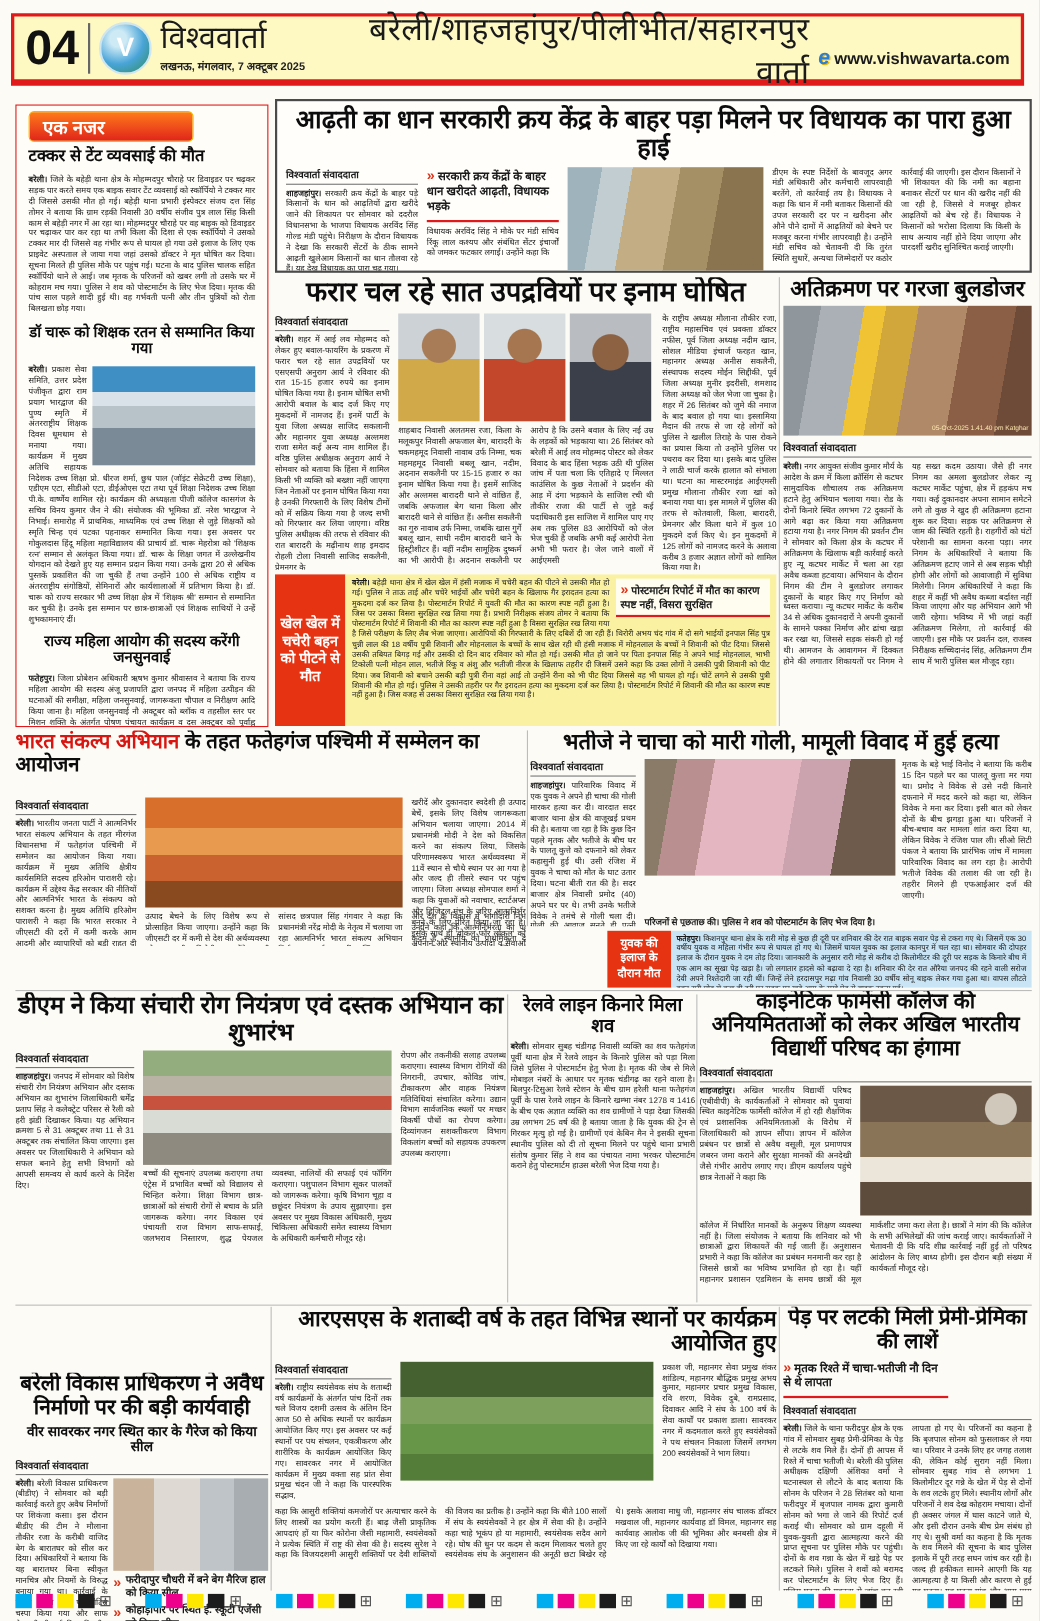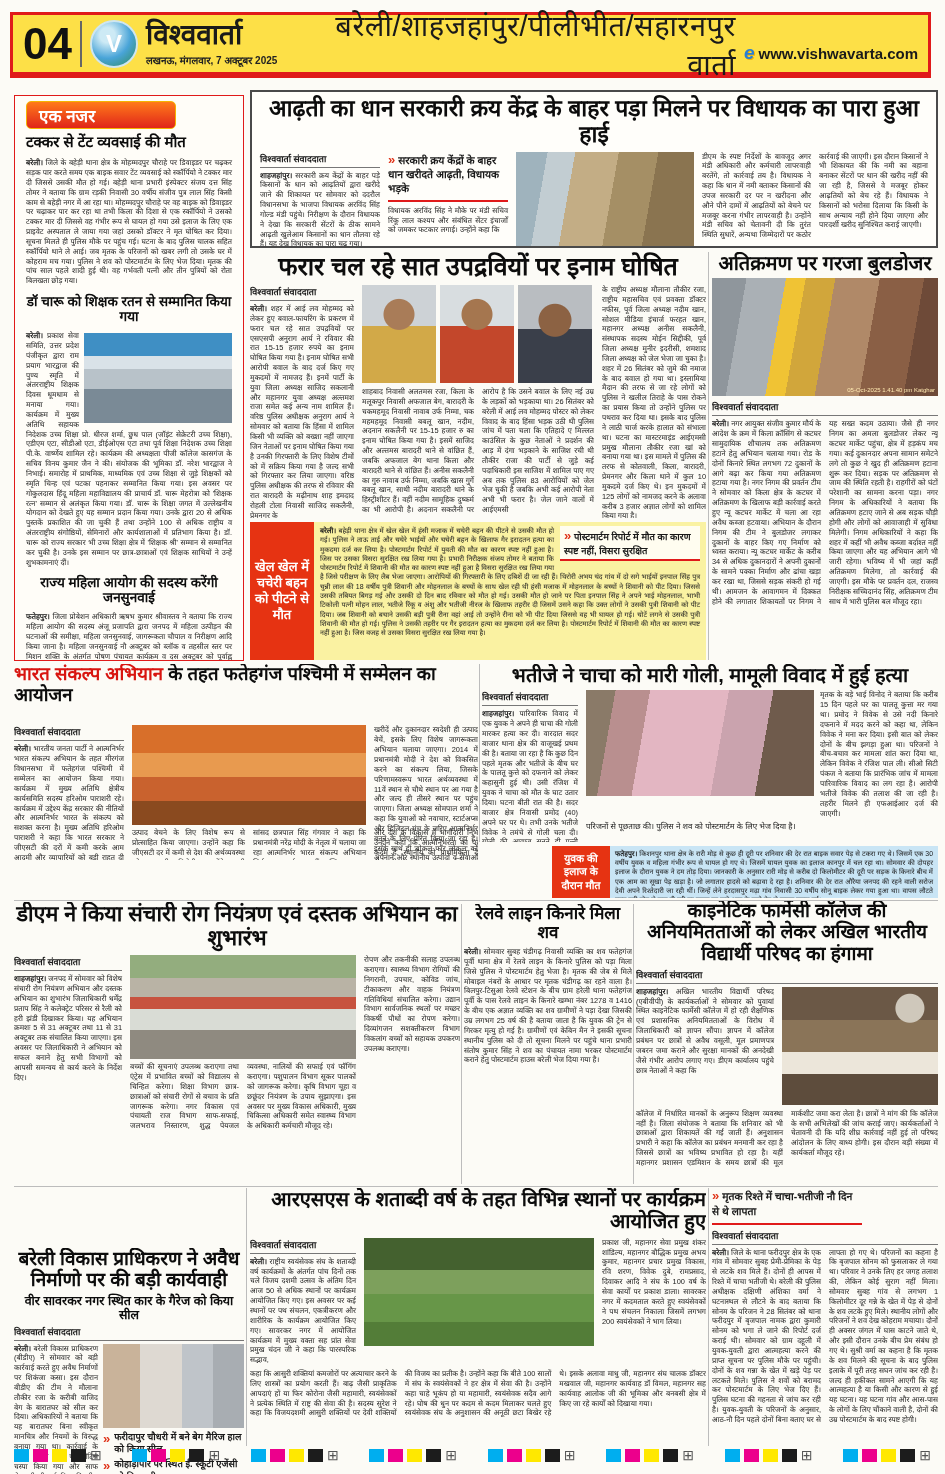--- a/index.html
+++ b/index.html
@@ -1,50 +1,50 @@
 <!DOCTYPE html>
 <html lang="hi"><head>
 <meta charset="utf-8">
 <style>
   html,body{margin:0;padding:0;background:#dddbd4;}
   .page{position:relative;width:945px;height:1474px;margin:0 auto;background:#fcfbf6;
         font-family:"Liberation Sans",sans-serif;color:#1a1a1a;overflow:hidden;}
   
   .masthead{position:absolute;left:10px;top:12px;width:921px;height:66px;border:3px solid #e01a1a;
-            border-bottom-width:6px;background:#fde047;display:flex;align-items:center;gap:8px;
+            border-bottom-width:6px;background:#fef9c3;display:flex;align-items:center;gap:8px;
             padding:2px 10px;box-sizing:border-box;}
   .page-num{font-size:44px;font-weight:bold;color:#111;line-height:1;}
   .mast-div{width:2px;height:46px;background:#666;}
   .logo-circle{width:44px;height:44px;border-radius:50%;flex:0 0 auto;
       background:radial-gradient(circle at 35% 30%,#cdeaf5 0 18%,#49a4d8 55%,#2e8b57 100%);
       border:2px solid #cfe6f0;display:flex;align-items:center;justify-content:center;
       color:#fff;font-weight:bold;font-size:24px;}
   .brand-block{display:flex;flex-direction:column;}
-  .brand-name{font-size:28px;font-weight:bold;line-height:1.05;}
+  .brand-name{font-size:28px;font-weight:normal;line-height:1.05;}
   .edition{font-size:10px;font-weight:bold;margin-top:3px;color:#222;}
   .section-title{flex:1;text-align:right;font-size:29px;font-weight:normal;letter-spacing:.5px;}
   .website{display:flex;align-items:center;gap:4px;font-size:15px;font-weight:bold;
            align-self:flex-end;margin-bottom:6px;}
   .ie-icon{color:#2a7fd4;font-size:19px;font-weight:bold;font-style:italic;
            text-shadow:1px 1px 0 #f5b301;}
   
   .art{position:absolute;box-sizing:border-box;overflow:hidden;}
   .hl{font-weight:bold;color:#0c0c0c;line-height:1.12;}
   .byline{display:block;font-size:9px;font-weight:bold;border-bottom:1.5px solid #777;
           padding-bottom:2px;margin-bottom:3px;}
   .bodytxt{font-size:7.4px;line-height:1.33;text-align:justify;}
   .dl{font-weight:bold;}
   .cols2{columns:2;column-gap:8px;}
   .cols3{columns:3;column-gap:8px;}
   .pullq{font-size:10.5px;font-weight:bold;line-height:1.3;border-bottom:2px solid #e01a1a;
          padding-bottom:4px;margin-bottom:4px;}
   .pq-mark{color:#e0341a;font-size:13px;}
   .photo{position:relative;background:#999;flex:0 0 auto;}
   .pstamp{position:absolute;right:3px;bottom:2px;font-size:6px;color:#ffe9b0;text-align:right;line-height:1.2;}
-  .caption{font-size:8px;font-weight:normal;margin-top:2px;}
+  .caption{font-size:8px;font-weight:bold;margin-top:14px;}
   .red-label{background:#e63312;color:#fff;font-weight:bold;display:flex;align-items:center;
              justify-content:center;text-align:center;box-sizing:border-box;padding:4px;line-height:1.25;}
   .row{display:flex;gap:8px;}
   .vsep{position:absolute;width:1px;background:#bcbcbc;}
   .hsep{position:absolute;height:1px;background:#bcbcbc;}
   
   .eknajar{border:1.5px solid #e01a1a;padding:5px 11px;background:#fffdf8;}
   .ek-tab{width:150px;height:28px;border-radius:5px;border:1px solid #f5b301;
       background:linear-gradient(180deg,#ff7a1a,#e0251a);color:#fff;font-weight:bold;font-size:17px;
       display:flex;align-items:center;padding-left:12px;box-sizing:border-box;margin-bottom:5px;}
@@ -268,20 +268,21 @@
         <p class="bodytxt" style="margin:0;"><b class="dl">बरेली।</b> <span>राष्ट्रीय स्वयंसेवक संघ के शताब्दी वर्ष कार्यक्रमों के अंतर्गत पांच दिनों तक चले विजय दशमी उत्सव के अंतिम दिन आज 50 से अधिक स्थानों पर कार्यक्रम आयोजित किए गए। इस अवसर पर कई स्थानों पर पथ संचलन, एकत्रीकरण और शारीरिक के कार्यक्रम आयोजित किए गए। सावरकर नगर में आयोजित कार्यक्रम में मुख्य वक्ता सह प्रांत सेवा प्रमुख चंदन जी ने कहा कि पारस्परिक सद्भाव,</span></p>
       </div>
       <div class="photo" style="width:230px;height:108px;background:
           linear-gradient(180deg,#44612f 0 30%,#7da05c 30% 52%,#679648 52% 78%,#537d38 78% 100%);"></div>
       <div class="bodytxt" style="flex:1;">प्रकाश जी, महानगर सेवा प्रमुख शंकर शांडिल्य, महानगर बौद्धिक प्रमुख अभय कुमार, महानगर प्रचार प्रमुख विकास, रवि शरण, विवेक दुबे, रामप्रसाद, दिवाकर आदि ने संघ के 100 वर्ष के सेवा कार्यों पर प्रकाश डाला। सावरकर नगर में कदमताल करते हुए स्वयंसेवकों ने पथ संचलन निकाला जिसमें लगभग 200 स्वयंसेवकों ने भाग लिया।</div>
     </div>
     <div class="bodytxt cols3" style="height:118px;margin-top:4px;">कहा कि आसुरी शक्तियां कमजोरों पर अत्याचार करने के लिए शास्त्रों का प्रयोग करती हैं। बाढ़ जैसी प्राकृतिक आपदाएं हों या फिर कोरोना जैसी महामारी, स्वयंसेवकों ने प्रत्येक स्थिति में राष्ट्र की सेवा की है। सदस्य सुरेश ने कहा कि विजयदशमी आसुरी शक्तियों पर देवी शक्तियों की विजय का प्रतीक है। उन्होंने कहा कि बीते 100 सालों में संघ के स्वयंसेवकों ने हर क्षेत्र में सेवा की है। उन्होंने कहा चाहे भूकंप हो या महामारी, स्वयंसेवक सदैव आगे रहे। घोष की धुन पर कदम से कदम मिलाकर चलते हुए स्वयंसेवक संघ के अनुशासन की अनूठी छटा बिखेर रहे थे। इसके अलावा माधु जी, महानगर संघ चालक डॉक्टर मखवाल जी, महानगर कार्यवाह डॉ विमल, महानगर सह कार्यवाह आलोक जी की भूमिका और बनबसी क्षेत्र में किए जा रहे कार्यों को दिखाया गया।</div>
   </section>
 
   <section class="art" style="left:712px;top:1188px;width:226px;height:258px;">
+    <h2 class="hl" style="font-size:19px;text-align:center;margin:0 0 4px;">पेड़ पर लटकी मिली प्रेमी-प्रेमिका की लाशें</h2>
     <div class="pullq" style="width:150px;"><span class="pq-mark">»</span> <span>मृतक रिश्ते में चाचा-भतीजी नौ दिन से थे लापता</span></div>
     <span class="byline">विश्ववार्ता संवाददाता</span>
     <div class="bodytxt cols2" style="height:188px;"><b class="dl">बरेली।</b> <span>जिले के थाना फरीदपुर क्षेत्र के एक गांव में सोमवार सुबह प्रेमी-प्रेमिका के पेड़ से लटके शव मिले हैं। दोनों ही आपस में रिश्ते में चाचा भतीजी थे। बरेली की पुलिस अधीक्षक दक्षिणी अंशिका वर्मा ने घटनास्थल से लौटने के बाद बताया कि सोनम के परिजन ने 28 सितंबर को थाना फरीदपुर में बृजपाल नामक द्वारा कुमारी सोनम को भगा ले जाने की रिपोर्ट दर्ज कराई थी। सोमवार को ग्राम दहूली में युवक-युवती द्वारा आत्महत्या करने की प्राप्त सूचना पर पुलिस मौके पर पहुंची। दोनों के शव गन्ना के खेत में खड़े पेड़ पर लटकते मिले। पुलिस ने शवों को बरामद कर पोस्टमार्टम के लिए भेज दिए हैं। पुलिस घटना की गहनता से जांच कर रही है। युवक-युवती के परिजनों के अनुसार, आठ-नौ दिन पहले दोनों बिना बताए घर से लापता हो गए थे। परिजनों का कहना है कि बृजपाल सोनम को फुसलाकर ले गया था। परिवार ने उनके लिए हर जगह तलाश की, लेकिन कोई सुराग नहीं मिला। सोमवार सुबह गांव से लगभग 1 किलोमीटर दूर गन्ने के खेत में पेड़ से दोनों के शव लटके हुए मिले। स्थानीय लोगों और परिजनों ने शव देख कोहराम मचाया। दोनों ही अक्सर जंगल में घास काटने जाते थे, और इसी दौरान उनके बीच प्रेम संबंध हो गए थे। सुश्री वर्मा का कहना है कि मृतक के शव मिलने की सूचना के बाद पुलिस इलाके में पूरी तरह सघन जांच कर रही है। जल्द ही हकीकत सामने आएगी कि यह आत्महत्या है या किसी और कारण से हुई यह घटना। यह घटना गांव और आस-पास के लोगों के लिए चौंकाने वाली है, दोनों की उम्र पोस्टमार्टम के बाद स्पष्ट होगी।</span></div>
   </section>
 
   <div class="vsep" style="left:708px;top:252px;height:408px;"></div>
   <div class="vsep" style="left:479px;top:664px;height:178px;"></div>
   <div class="vsep" style="left:461px;top:904px;height:280px;"></div>
   <div class="vsep" style="left:633px;top:904px;height:280px;"></div>
   <div class="vsep" style="left:246px;top:1188px;height:258px;"></div>

